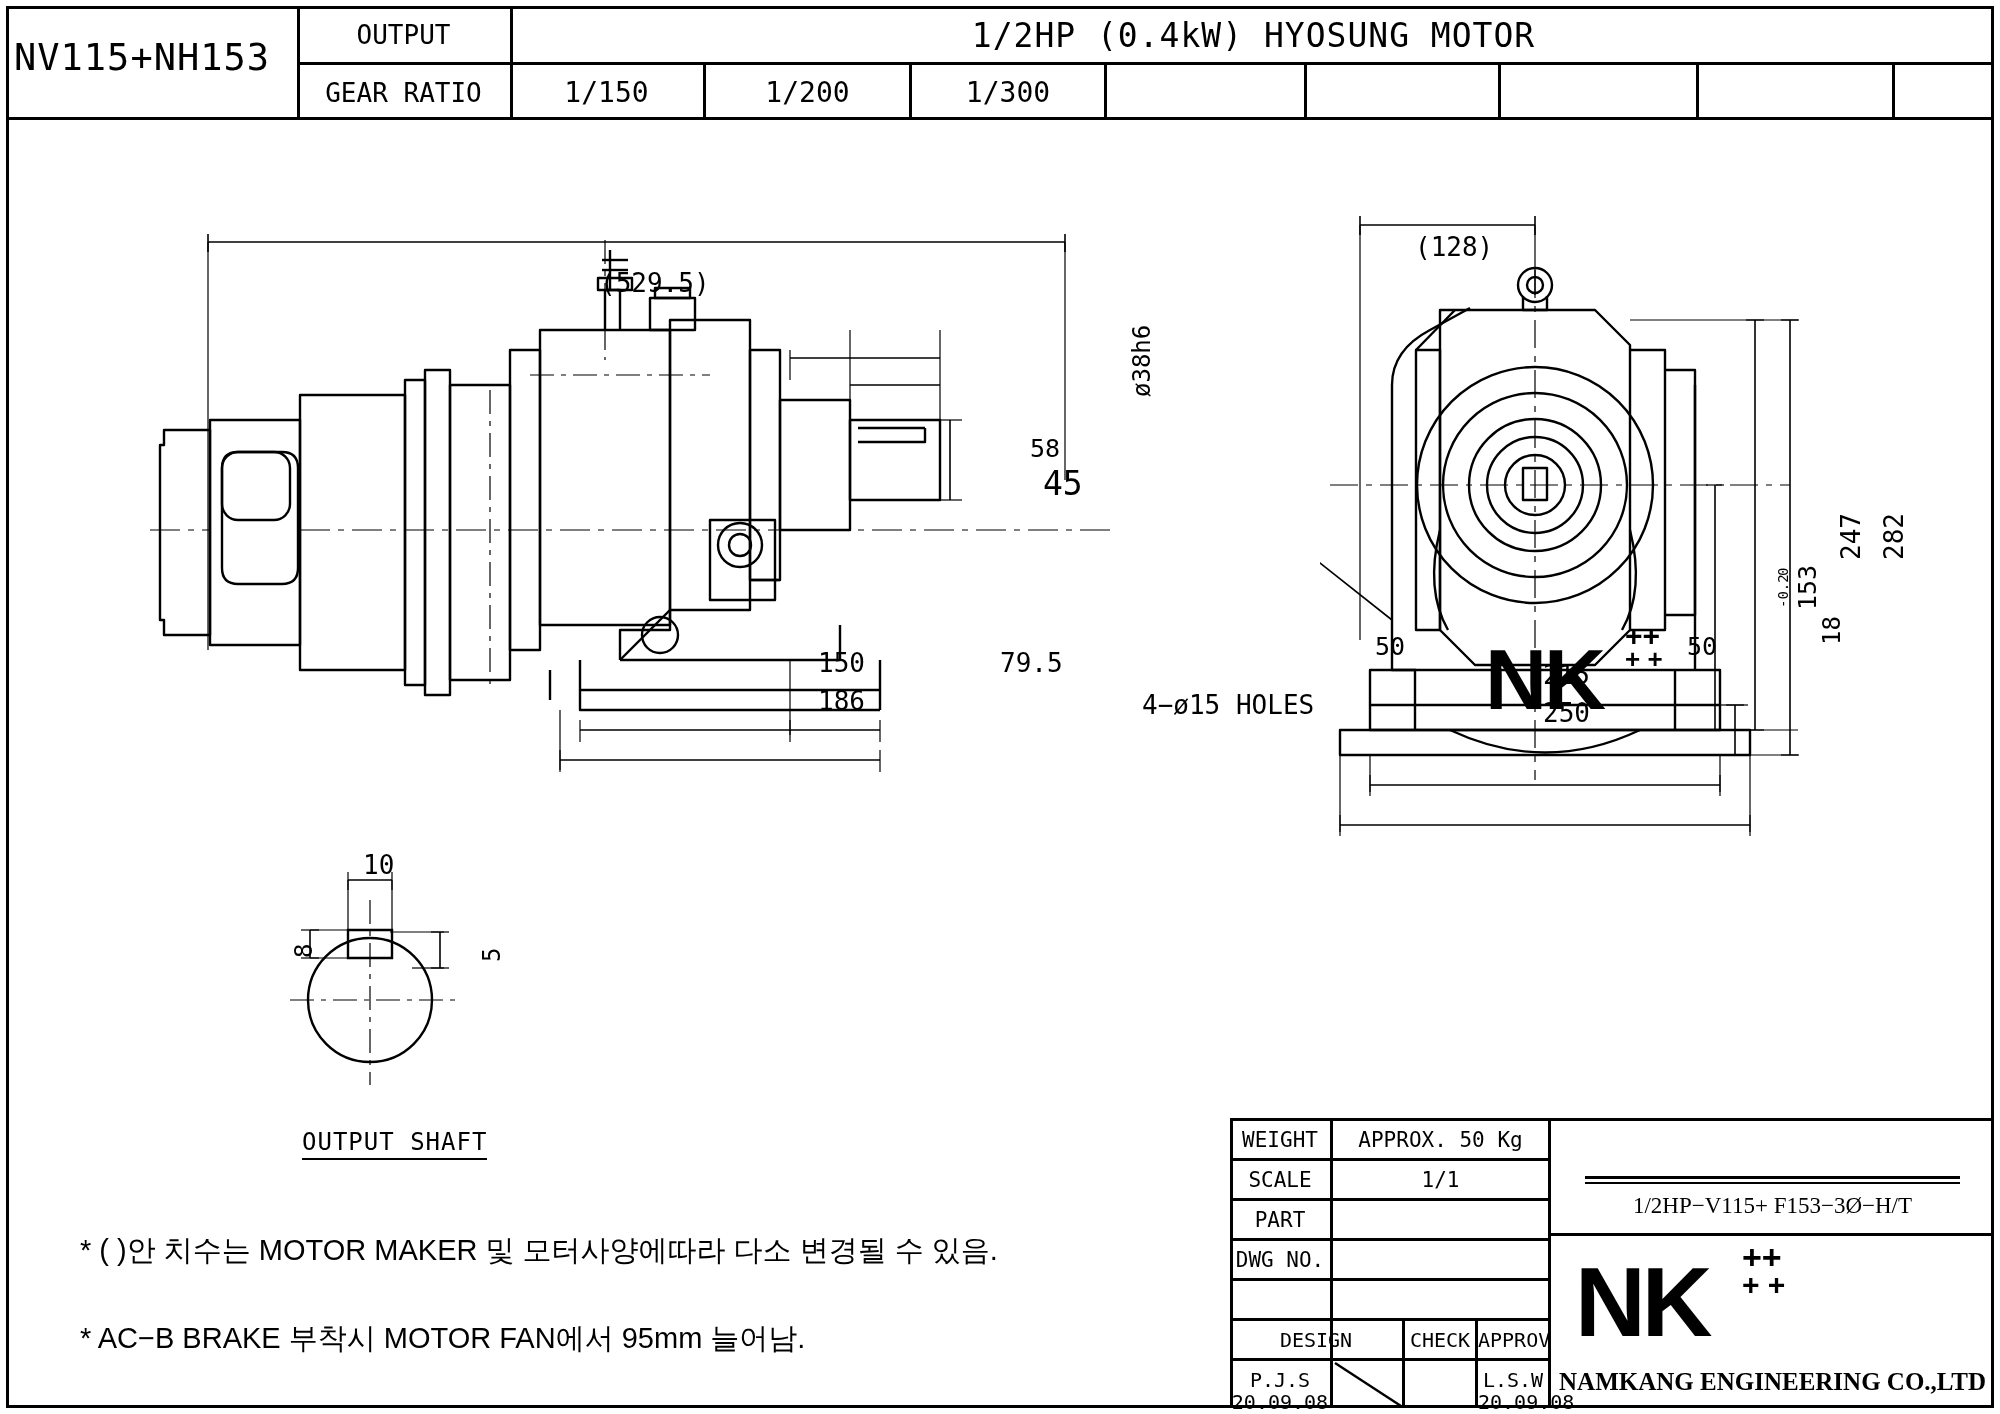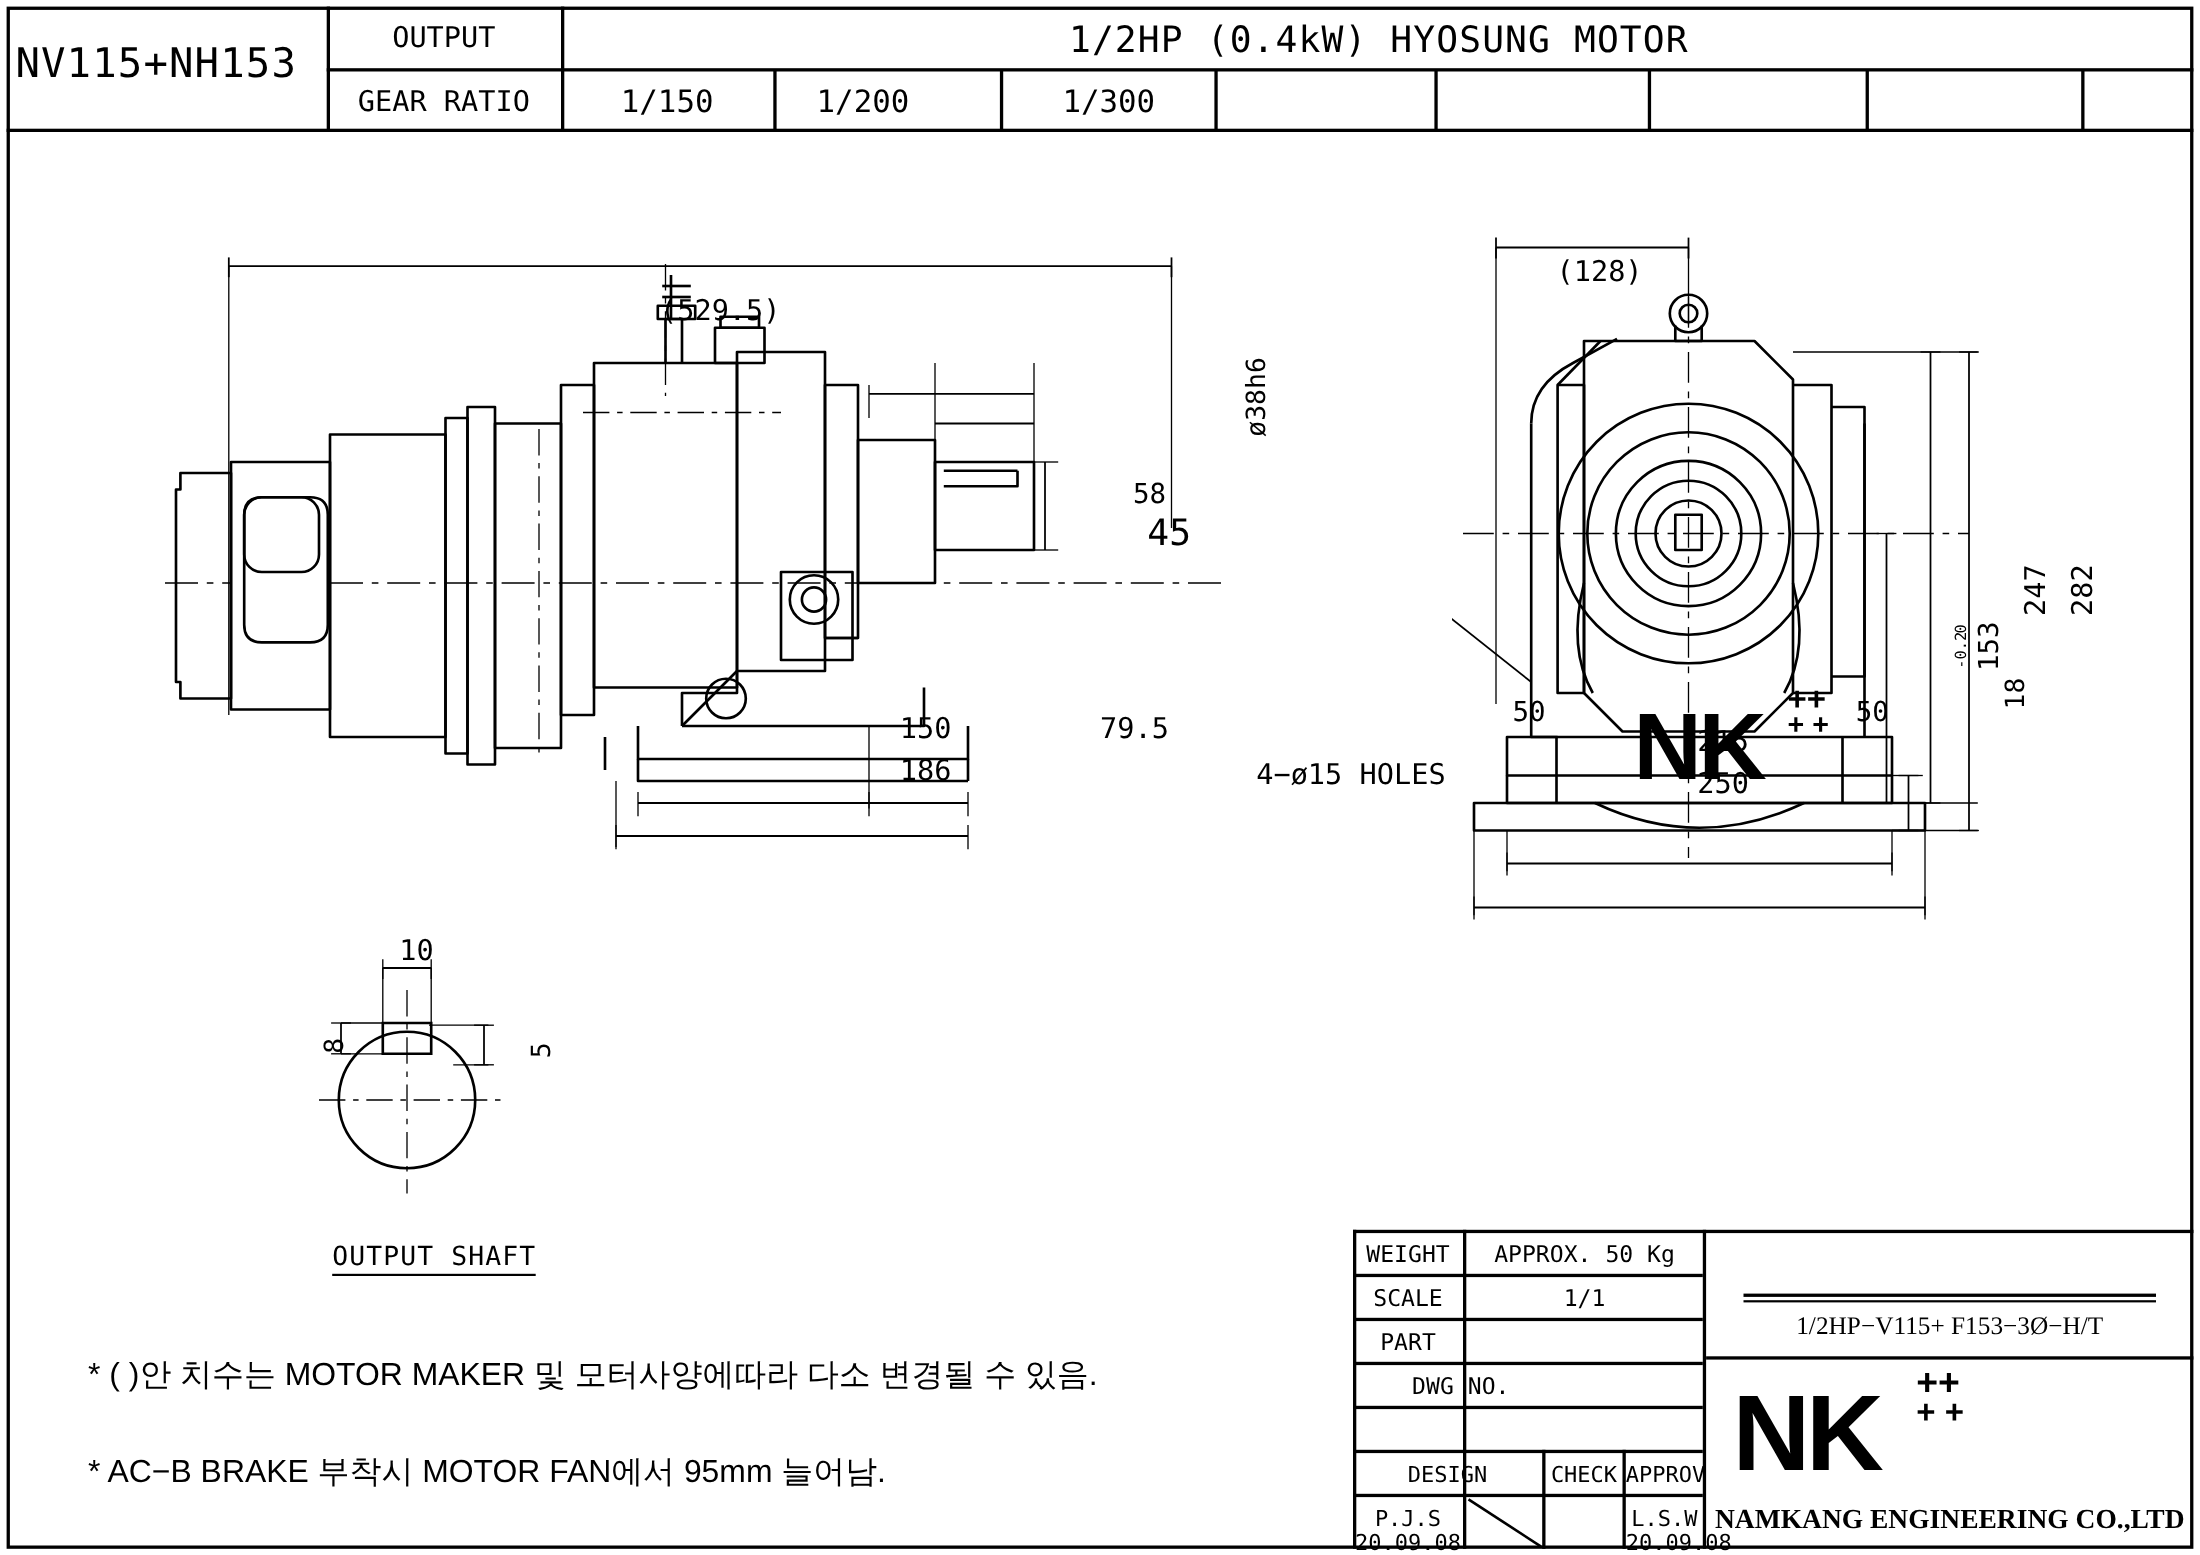--- a/index.html
+++ b/index.html
@@ -34,21 +34,21 @@
 
     <div class="ln" style="left:291px;top:56px;width:1697px;height:3px;"></div>
     <div class="ln" style="left:0;top:111px;width:1988px;height:3px;"></div>
 
     <div class="txt mono" style="left:8px;top:30px;font-size:37px;letter-spacing:1px;">NV115+NH153</div>
     <div class="txt mono ctr" style="left:291px;top:14px;width:213px;font-size:26px;">OUTPUT</div>
     <div class="txt mono ctr" style="left:291px;top:72px;width:213px;font-size:26px;">GEAR RATIO</div>
     <div class="txt mono ctr" style="left:507px;top:10px;width:1481px;font-size:33px;letter-spacing:1px;">1/2HP (0.4kW) HYOSUNG MOTOR</div>
 
     <div class="txt mono ctr" style="left:504px;top:70px;width:193px;font-size:28px;">1/150</div>
-    <div class="txt mono ctr" style="left:677px;top:70px;width:203px;font-size:28px;text-align:center;">1/200</div>
+    <div class="txt mono ctr" style="left:700px;top:70px;width:203px;font-size:28px;text-align:center;">1/200</div>
     <div class="txt mono ctr" style="left:906px;top:70px;width:192px;font-size:28px;">1/300</div>
     <div class="txt mono ctr" style="left:1101px;top:70px;width:197px;font-size:28px;"></div>
     <div class="txt mono ctr" style="left:1301px;top:70px;width:191px;font-size:28px;"></div>
     <div class="txt mono ctr" style="left:1495px;top:70px;width:195px;font-size:28px;"></div>
     <div class="txt mono ctr" style="left:1693px;top:70px;width:193px;font-size:28px;"></div>
     <div class="txt mono ctr" style="left:1889px;top:70px;width:99px;font-size:28px;"></div>
   </div>
 
   <svg style="position:absolute;left:150px;top:230px;" width="1000" height="700" viewBox="0 0 1000 700">
     <g fill="none" stroke="#000" stroke-width="2.4" stroke-linejoin="round">
@@ -292,21 +292,21 @@
     <div class="ln" style="left:245px;top:200px;width:3px;height:90px;"></div>
 
     <div class="ln" style="left:321px;top:115px;width:443px;height:3px;"></div>
 
     <div class="txt mono ctr" style="left:0;top:10px;width:100px;font-size:21px;">WEIGHT</div>
     <div class="txt mono ctr" style="left:103px;top:10px;width:215px;font-size:21px;">APPROX. 50 Kg</div>
     <div class="txt mono ctr" style="left:0;top:50px;width:100px;font-size:21px;">SCALE</div>
     <div class="txt mono ctr" style="left:103px;top:50px;width:215px;font-size:21px;">1/1</div>
     <div class="txt mono ctr" style="left:0;top:90px;width:100px;font-size:21px;">PART</div>
     <div class="txt mono ctr" style="left:103px;top:90px;width:215px;font-size:21px;"></div>
-    <div class="txt mono ctr" style="left:0;top:130px;width:100px;font-size:21px;margin-left:48px;">DWG NO.</div>
+    <div class="txt mono ctr" style="left:0;top:130px;width:100px;font-size:21px;">DWG NO.</div>
     <div class="txt mono ctr" style="left:103px;top:130px;width:215px;font-size:21px;"></div>
 
     <div class="txt mono ctr" style="left:0;top:210px;width:172px;font-size:20px;">DESIGN</div>
     <div class="txt mono ctr" style="left:175px;top:210px;width:70px;font-size:20px;">CHECK</div>
     <div class="txt mono ctr" style="left:248px;top:210px;width:70px;font-size:20px;">APPROV</div>
 
     <div class="txt mono ctr" style="left:0;top:250px;width:100px;font-size:20px;">P.J.S</div>
     <div class="txt mono ctr" style="left:0;top:272px;width:100px;font-size:20px;">20.09.08</div>
     <div class="txt mono ctr" style="left:248px;top:250px;width:70px;font-size:20px;">L.S.W</div>
     <div class="txt mono ctr" style="left:248px;top:272px;width:70px;font-size:20px;">20.09.08</div>

